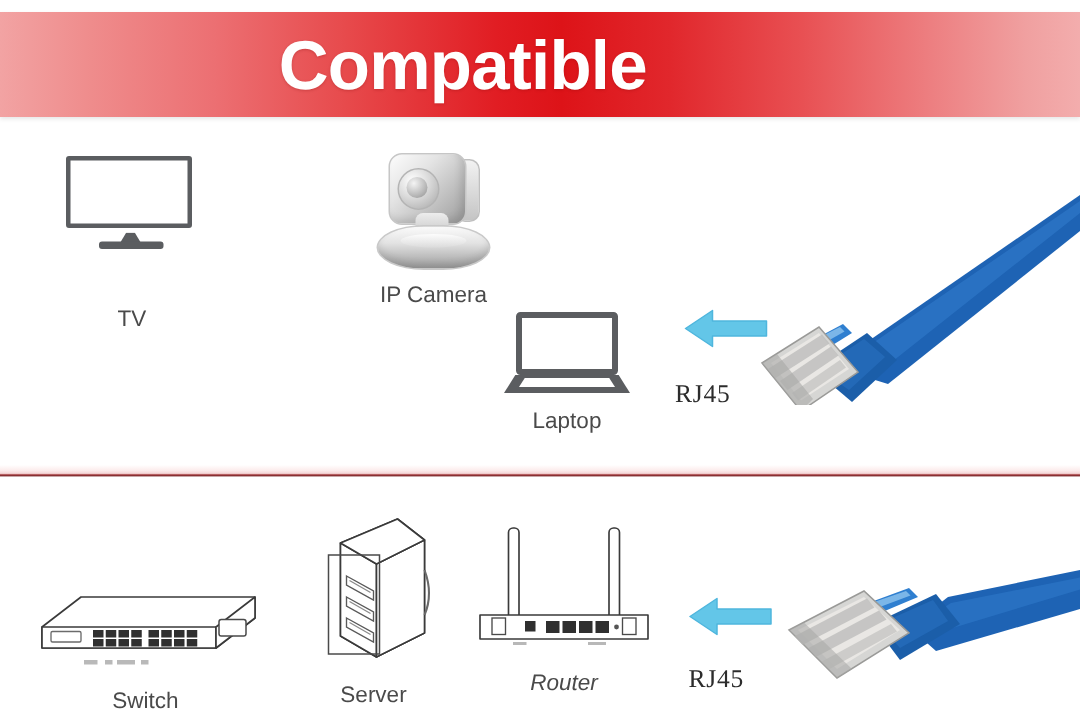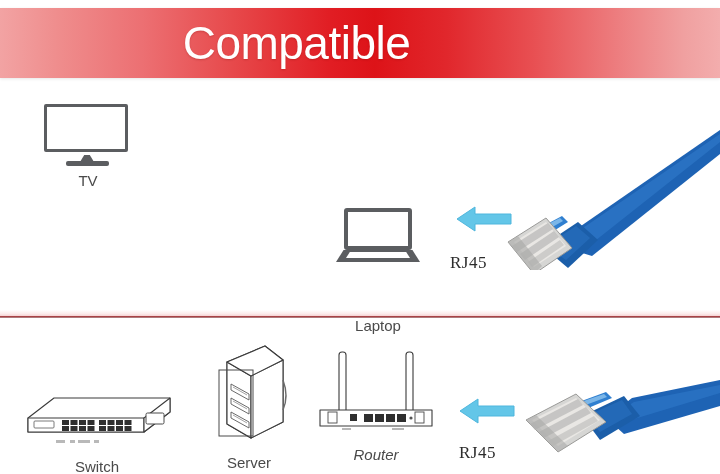--- a/index.html
+++ b/index.html
@@ -14,23 +14,23 @@
   
   .banner{
     position:absolute;left:0;top:8px;width:720px;height:70px;
     background:linear-gradient(90deg,
        #f2a3a3 0%, #ef8d8d 8%, #ec6f72 20%, #e74a4c 32%,
        #e11d23 46%, #dd1318 52%, #e1272c 62%, #e84f52 74%,
        #ed7e80 86%, #f0a0a0 95%, #f3adad 100%);
     box-shadow:0 1px 3px rgba(0,0,0,.10);
   }
   .banner-title{
-    position:absolute;left:4px;top:0;width:585px;height:70px;
+    position:absolute;left:16px;top:0;width:585px;height:70px;
     display:flex;align-items:center;justify-content:center;
-    color:#ffffff;font-size:46px;font-weight:normal;letter-spacing:-0.5px;
+    color:#ffffff;font-size:46px;font-weight:bold;letter-spacing:-0.5px;
     text-shadow:0 1px 2px rgba(120,0,0,.25);
     font-family:"Liberation Sans", sans-serif;
   }
 
   
   .divider{
     position:absolute;left:0;top:310px;width:720px;height:8px;
     background:linear-gradient(180deg,#ffffff 0%,#fcecec 45%,#f6d7d8 70%,#a33a3d 82%,#7d2b2e 90%,#ffffff 100%);
   }
 
@@ -112,34 +112,48 @@
 </style>
 </head>
 <body>
 
 <div class="page">
 
   <div class="banner">
     <div class="banner-title">Compatible</div>
   </div>
 
-  <div class="tile" style="left:44px;top:104px;">
+  <div class="tile" style="left:44px;top:104px;gap:32px;">
     <div class="icon-box">
       <div class="tv">
         <div class="screen"></div>
         <div class="neck"></div>
         <div class="foot"></div>
       </div>
     </div>
     <div class="label">TV</div>
   </div>
 
-
-
-  <div class="tile" style="left:336px;top:208px;gap:45px;">
+  <div class="tile" style="left:243px;top:100px;">
+    <div class="icon-box">
+      <div class="cam">
+        <div class="arm"></div>
+        <div class="head"></div>
+        <div class="lensring"></div>
+        <div class="lens"></div>
+        <div class="neck"></div>
+        <div class="base"></div>
+        <div class="basehl"></div>
+      </div>
+    </div>
+    <div class="label">IP Camera</div>
+  </div>
+
+
+  <div class="tile" style="left:336px;top:208px;">
     <div class="icon-box">
       <div class="lap">
         <div class="lid"></div>
         <div class="base"></div>
         <div class="pad"></div>
       </div>
     </div>
     <div class="label">Laptop</div>
   </div>
 

